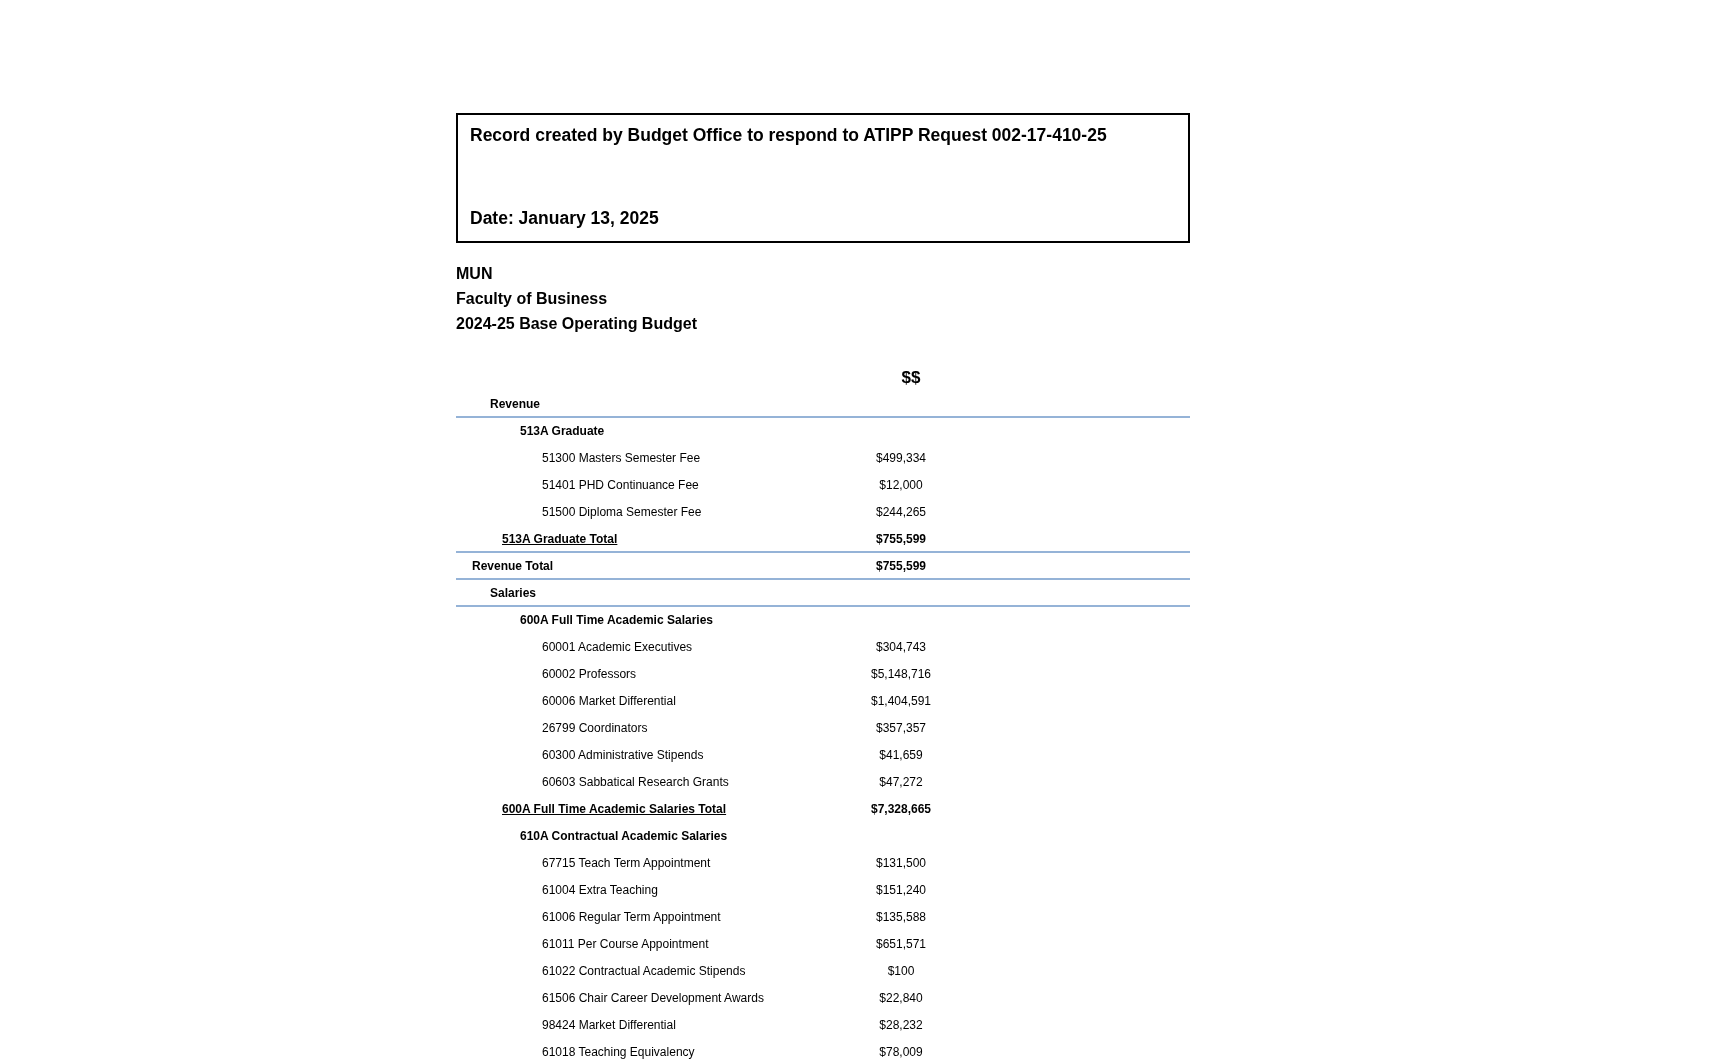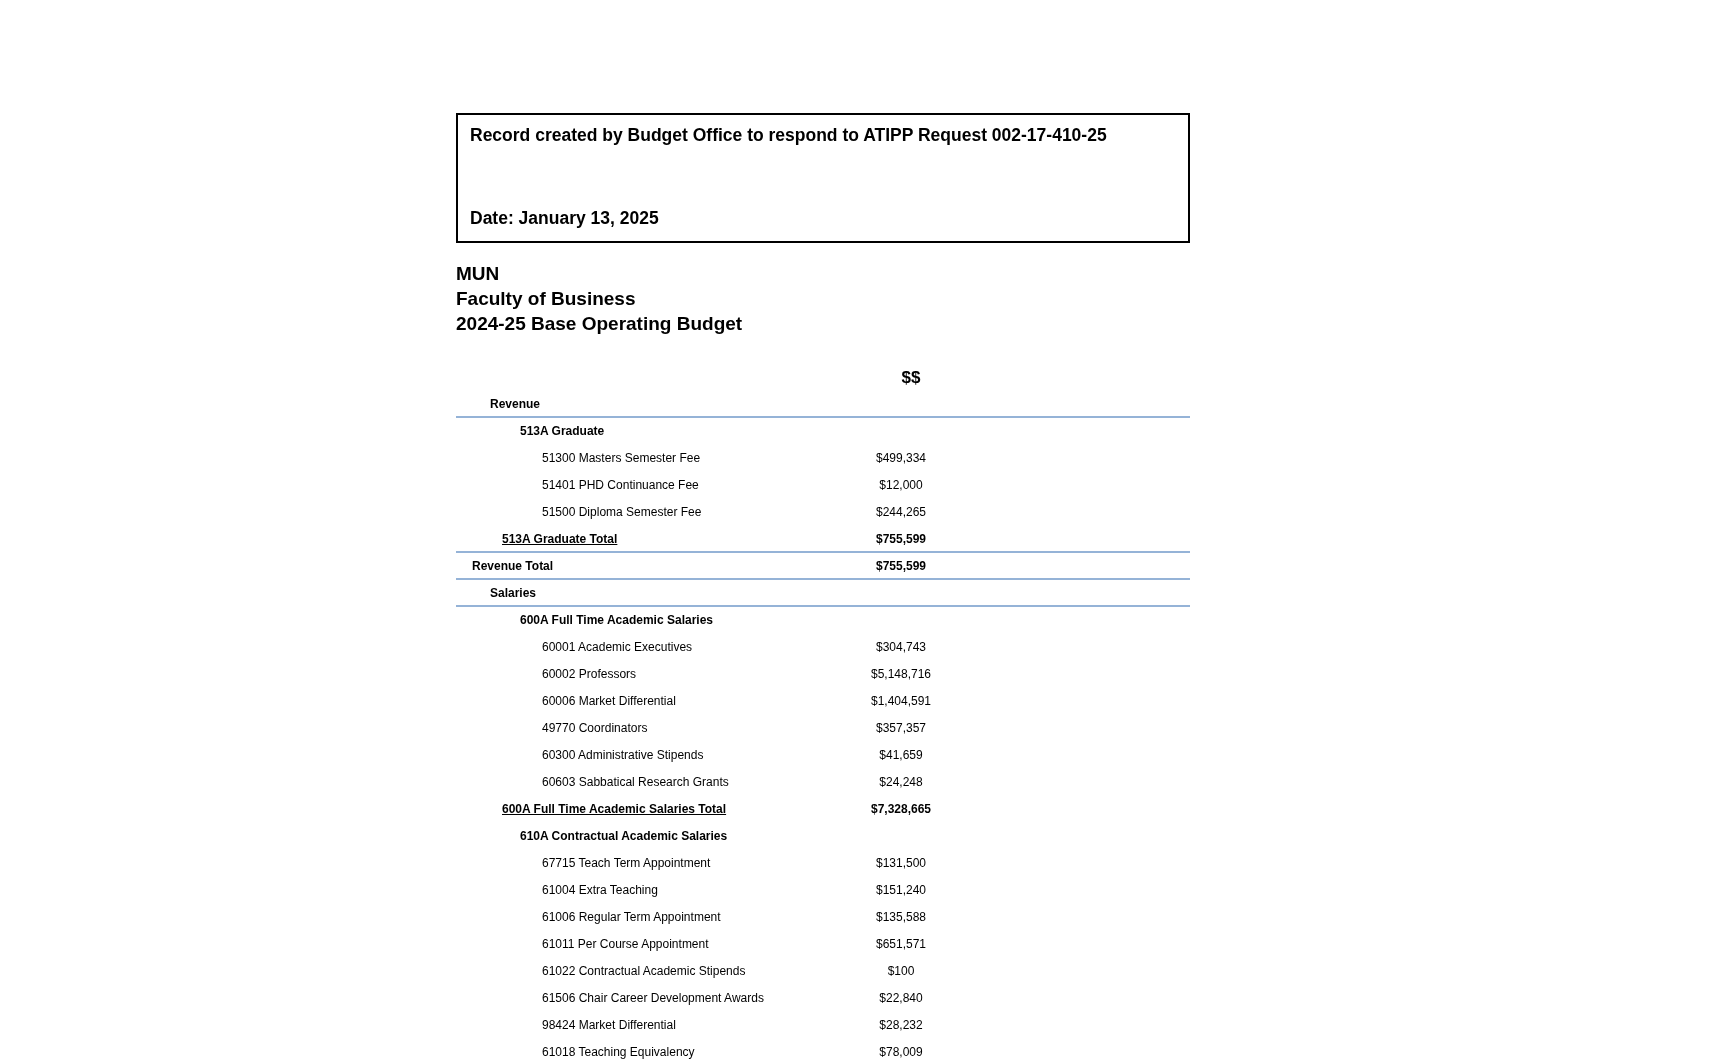--- a/index.html
+++ b/index.html
@@ -30,21 +30,21 @@
     justify-content: space-between;
   }
   .header-box .hline {
     font-weight: bold;
     font-size: 17.5px;
     white-space: nowrap;
   }
   .title-block {
     margin-top: 18px;
     font-weight: bold;
-    font-size: 19px;
+    font-size: 16px;
     line-height: 25px;
   }
   .amount-header {
     position: relative;
     margin-top: 28px;
     height: 27px;
     line-height: 27px;
   }
   .amount-header .amount-cell {
     position: absolute;
@@ -108,23 +108,23 @@
       <div class="trow"><span class="lab ind-3">51300 Masters Semester Fee</span><span class="val">$499,334</span></div>
       <div class="trow"><span class="lab ind-3">51401 PHD Continuance Fee</span><span class="val">$12,000</span></div>
       <div class="trow"><span class="lab ind-3">51500 Diploma Semester Fee</span><span class="val">$244,265</span></div>
       <div class="trow bold rule"><span class="lab ind-1t">513A Graduate Total</span><span class="val">$755,599</span></div>
       <div class="trow bold rule"><span class="lab ind-0">Revenue Total</span><span class="val">$755,599</span></div>
       <div class="trow bold rule"><span class="lab ind-1">Salaries</span></div>
       <div class="trow bold"><span class="lab ind-2">600A Full Time Academic Salaries</span></div>
       <div class="trow"><span class="lab ind-3">60001 Academic Executives</span><span class="val">$304,743</span></div>
       <div class="trow"><span class="lab ind-3">60002 Professors</span><span class="val">$5,148,716</span></div>
       <div class="trow"><span class="lab ind-3">60006 Market Differential</span><span class="val">$1,404,591</span></div>
-      <div class="trow"><span class="lab ind-3">49770 Coordinators</span><span class="val">$357,357</span></div>
+      <div class="trow"><span class="lab ind-3">26799 Coordinators</span><span class="val">$357,357</span></div>
       <div class="trow"><span class="lab ind-3">60300 Administrative Stipends</span><span class="val">$41,659</span></div>
-      <div class="trow"><span class="lab ind-3">60603 Sabbatical Research Grants</span><span class="val">$24,248</span></div>
+      <div class="trow"><span class="lab ind-3">60603 Sabbatical Research Grants</span><span class="val">$47,272</span></div>
       <div class="trow bold"><span class="lab ind-1t">600A Full Time Academic Salaries Total</span><span class="val">$7,328,665</span></div>
       <div class="trow bold"><span class="lab ind-2">610A Contractual Academic Salaries</span></div>
       <div class="trow"><span class="lab ind-3">67715 Teach Term Appointment</span><span class="val">$131,500</span></div>
       <div class="trow"><span class="lab ind-3">61004 Extra Teaching</span><span class="val">$151,240</span></div>
       <div class="trow"><span class="lab ind-3">61006 Regular Term Appointment</span><span class="val">$135,588</span></div>
       <div class="trow"><span class="lab ind-3">61011 Per Course Appointment</span><span class="val">$651,571</span></div>
       <div class="trow"><span class="lab ind-3">61022 Contractual Academic Stipends</span><span class="val">$100</span></div>
       <div class="trow"><span class="lab ind-3">61506 Chair Career Development Awards</span><span class="val">$22,840</span></div>
       <div class="trow"><span class="lab ind-3">98424 Market Differential</span><span class="val">$28,232</span></div>
       <div class="trow"><span class="lab ind-3">61018 Teaching Equivalency</span><span class="val">$78,009</span></div>

